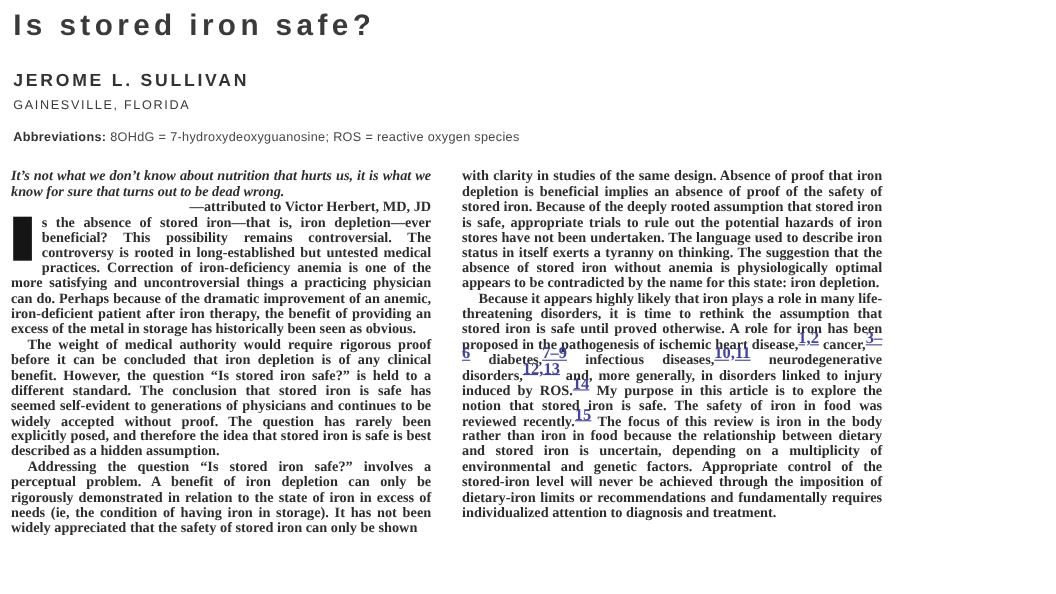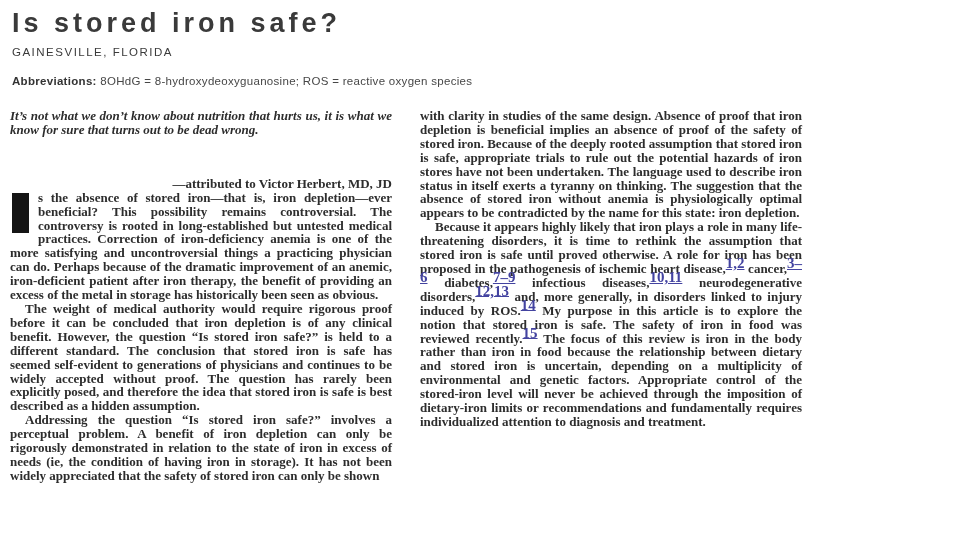--- a/index.html
+++ b/index.html
@@ -67,21 +67,20 @@
     line-height: 13.9px;
     font-weight: bold;
     text-align: justify;
     color: #2d2d2d;
   }
   .epigraph-quote {
     font-style: italic;
   }
   .epigraph-attribution {
     text-align: right;
-    margin-top: 40px;
   }
   .para {
     margin: 0;
   }
   .para.indent {
     text-indent: 15px;
   }
   .drop-cap {
     float: left;
     width: 17px;
@@ -97,24 +96,25 @@
     text-decoration: underline;
   }
 </style>
 </head>
 <body>
 
 <div class="page">
 
   <div class="title">Is stored iron safe?</div>
 
+  <div class="author">JEROME L. SULLIVAN</div>
 
   <div class="location">GAINESVILLE, FLORIDA</div>
 
-  <div class="abbr"><span class="abbr-label">Abbreviations:</span><span> 8OHdG = 8-hydroxydeoxyguanosine; ROS = reactive oxygen species</span></div>
+  <div class="abbr"><span class="abbr-label">Abbreviations:</span><span> 8OHdG = 7-hydroxydeoxyguanosine; ROS = reactive oxygen species</span></div>
 
   <div class="columns">
 
     <div class="col">
       <div class="epigraph">
         <div class="epigraph-quote">It’s not what we don’t know about nutrition that hurts us, it is what we know for sure that turns out to be dead wrong.</div>
         <div class="epigraph-attribution">—attributed to Victor Herbert, MD, JD</div>
       </div>
       <p class="para"><span class="drop-cap"></span><span>s the absence of stored iron—that is, iron depletion—ever beneficial? This possibility remains controversial. The controversy is rooted in long-established but untested medical practices. Correction of iron-deficiency anemia is one of the more satisfying and uncontroversial things a practicing physician can do. Perhaps because of the dramatic improvement of an anemic, iron-deficient patient after iron therapy, the benefit of providing an excess of the metal in storage has historically been seen as obvious.</span></p>
       <p class="para indent">The weight of medical authority would require rigorous proof before it can be concluded that iron depletion is of any clinical benefit. However, the question “Is stored iron safe?” is held to a different standard. The conclusion that stored iron is safe has seemed self-evident to generations of physicians and continues to be widely accepted without proof. The question has rarely been explicitly posed, and therefore the idea that stored iron is safe is best described as a hidden assumption.</p>

